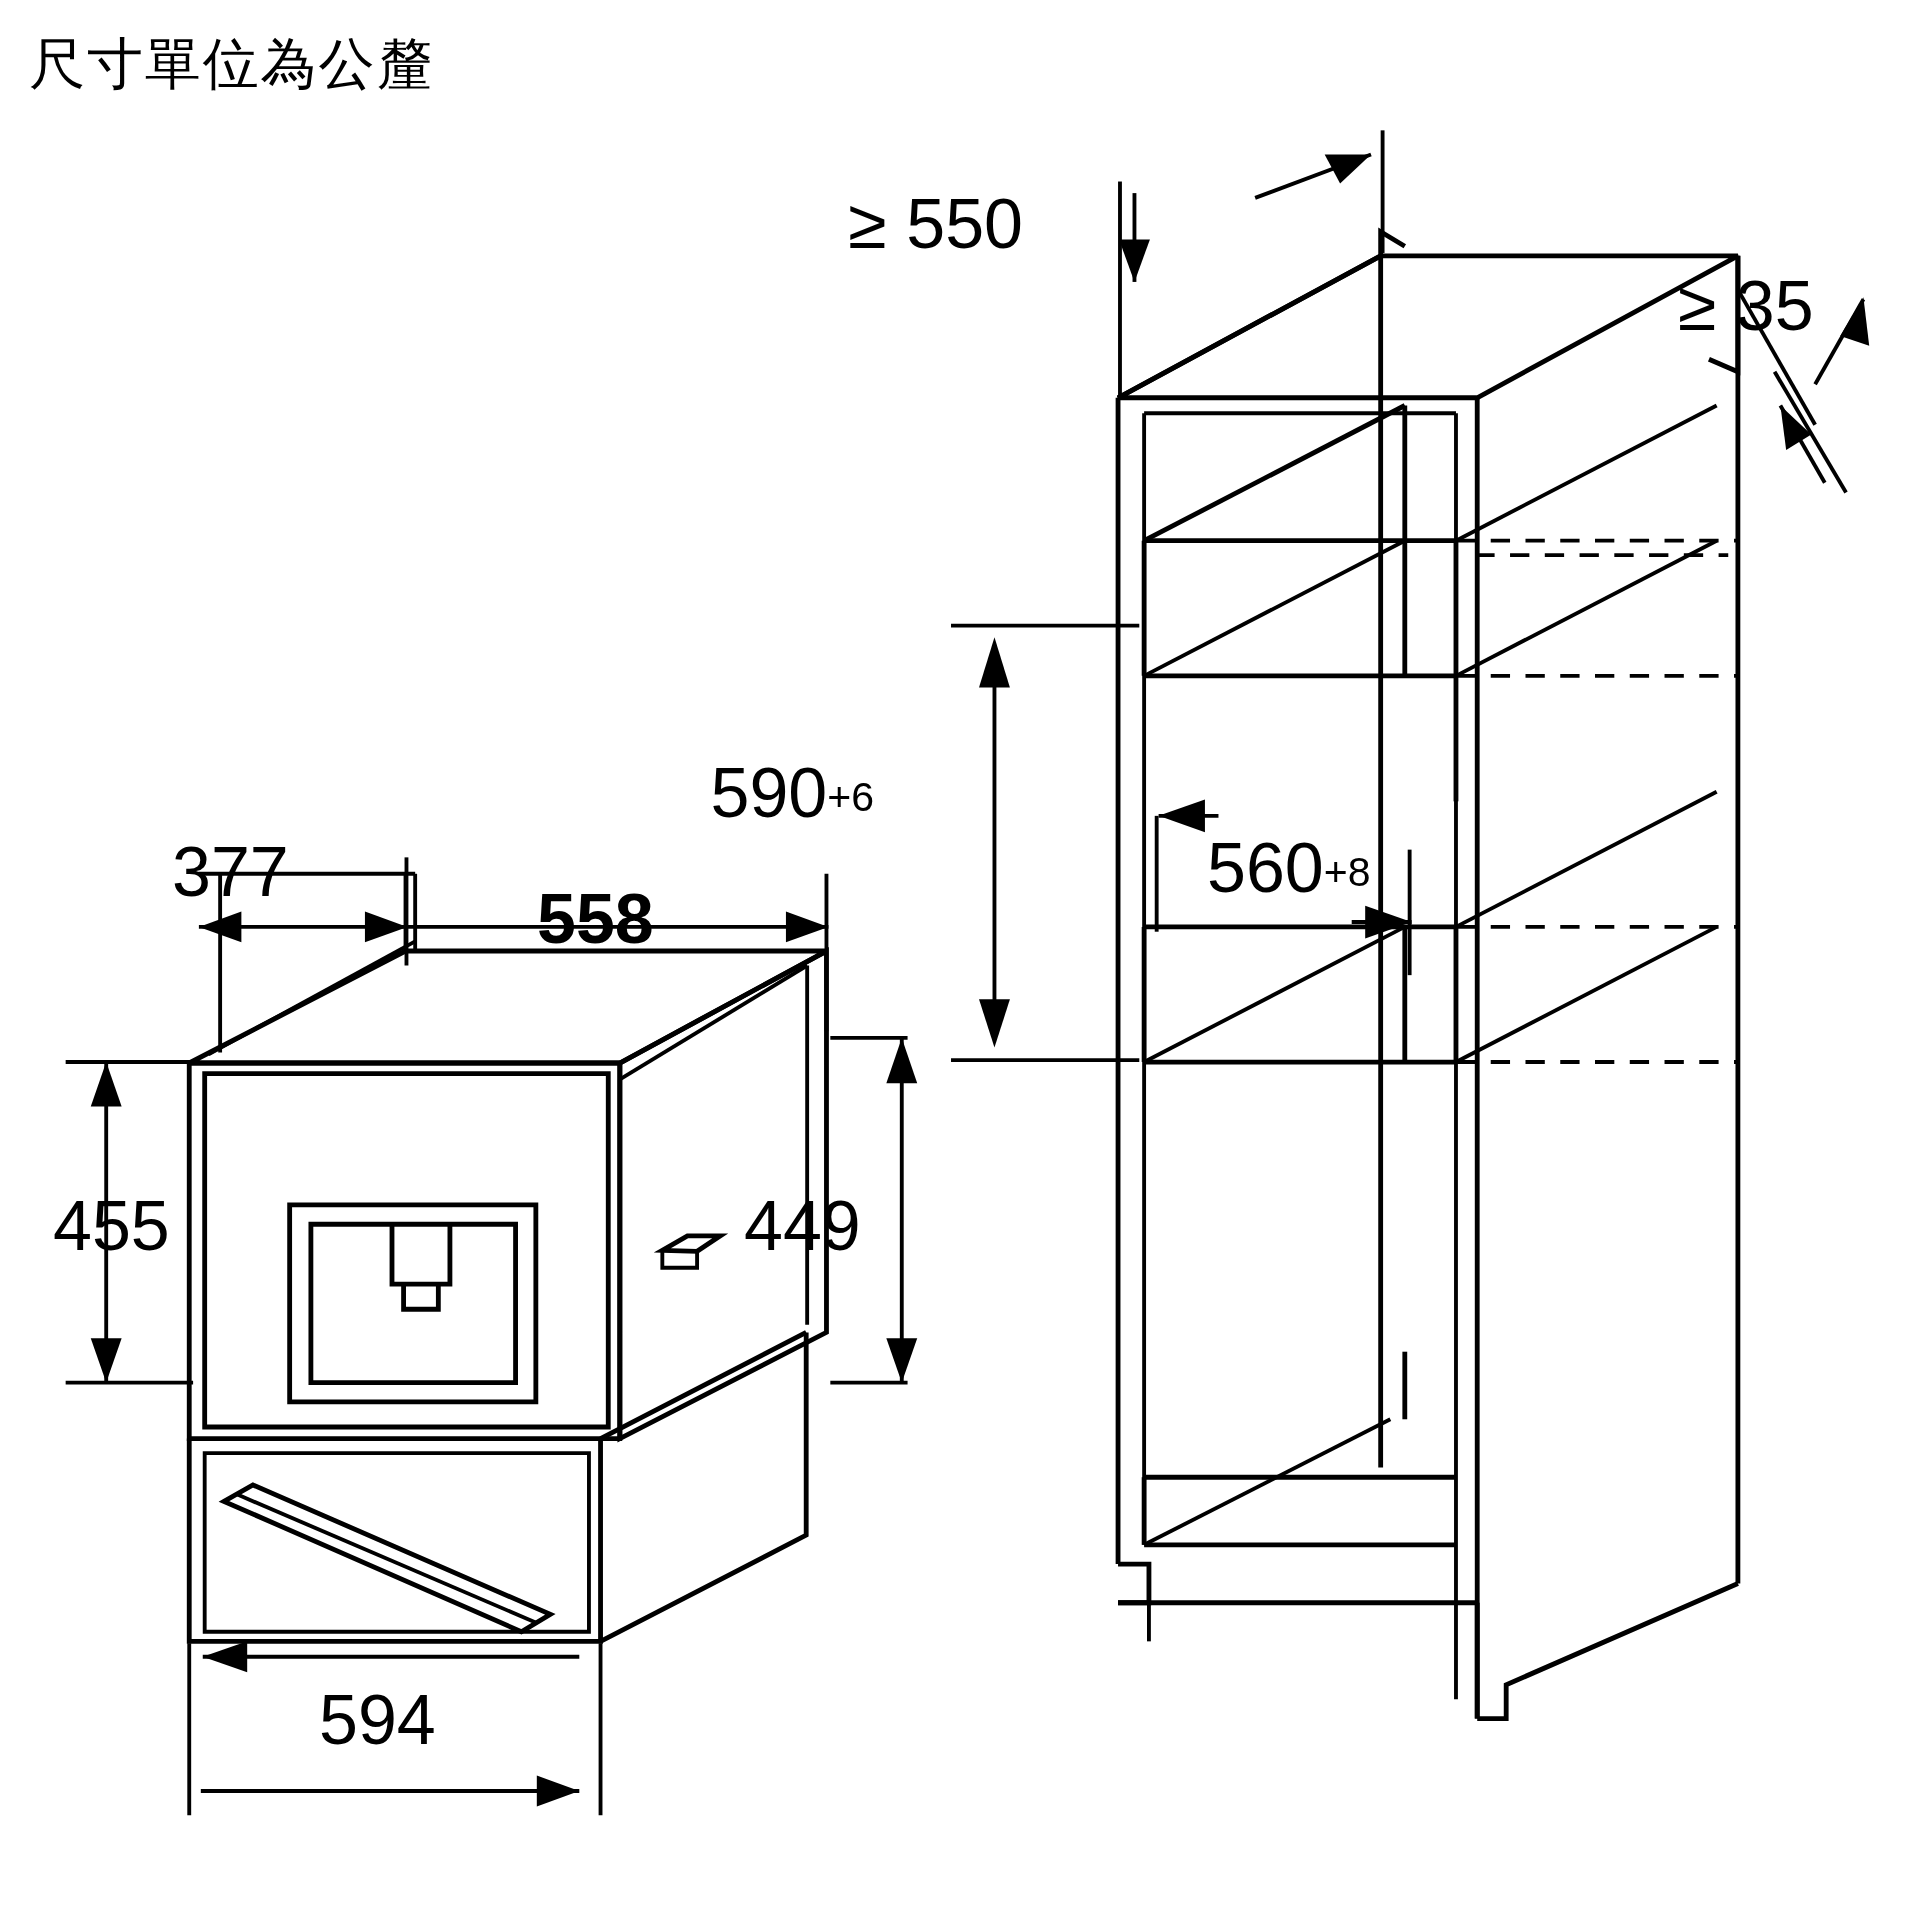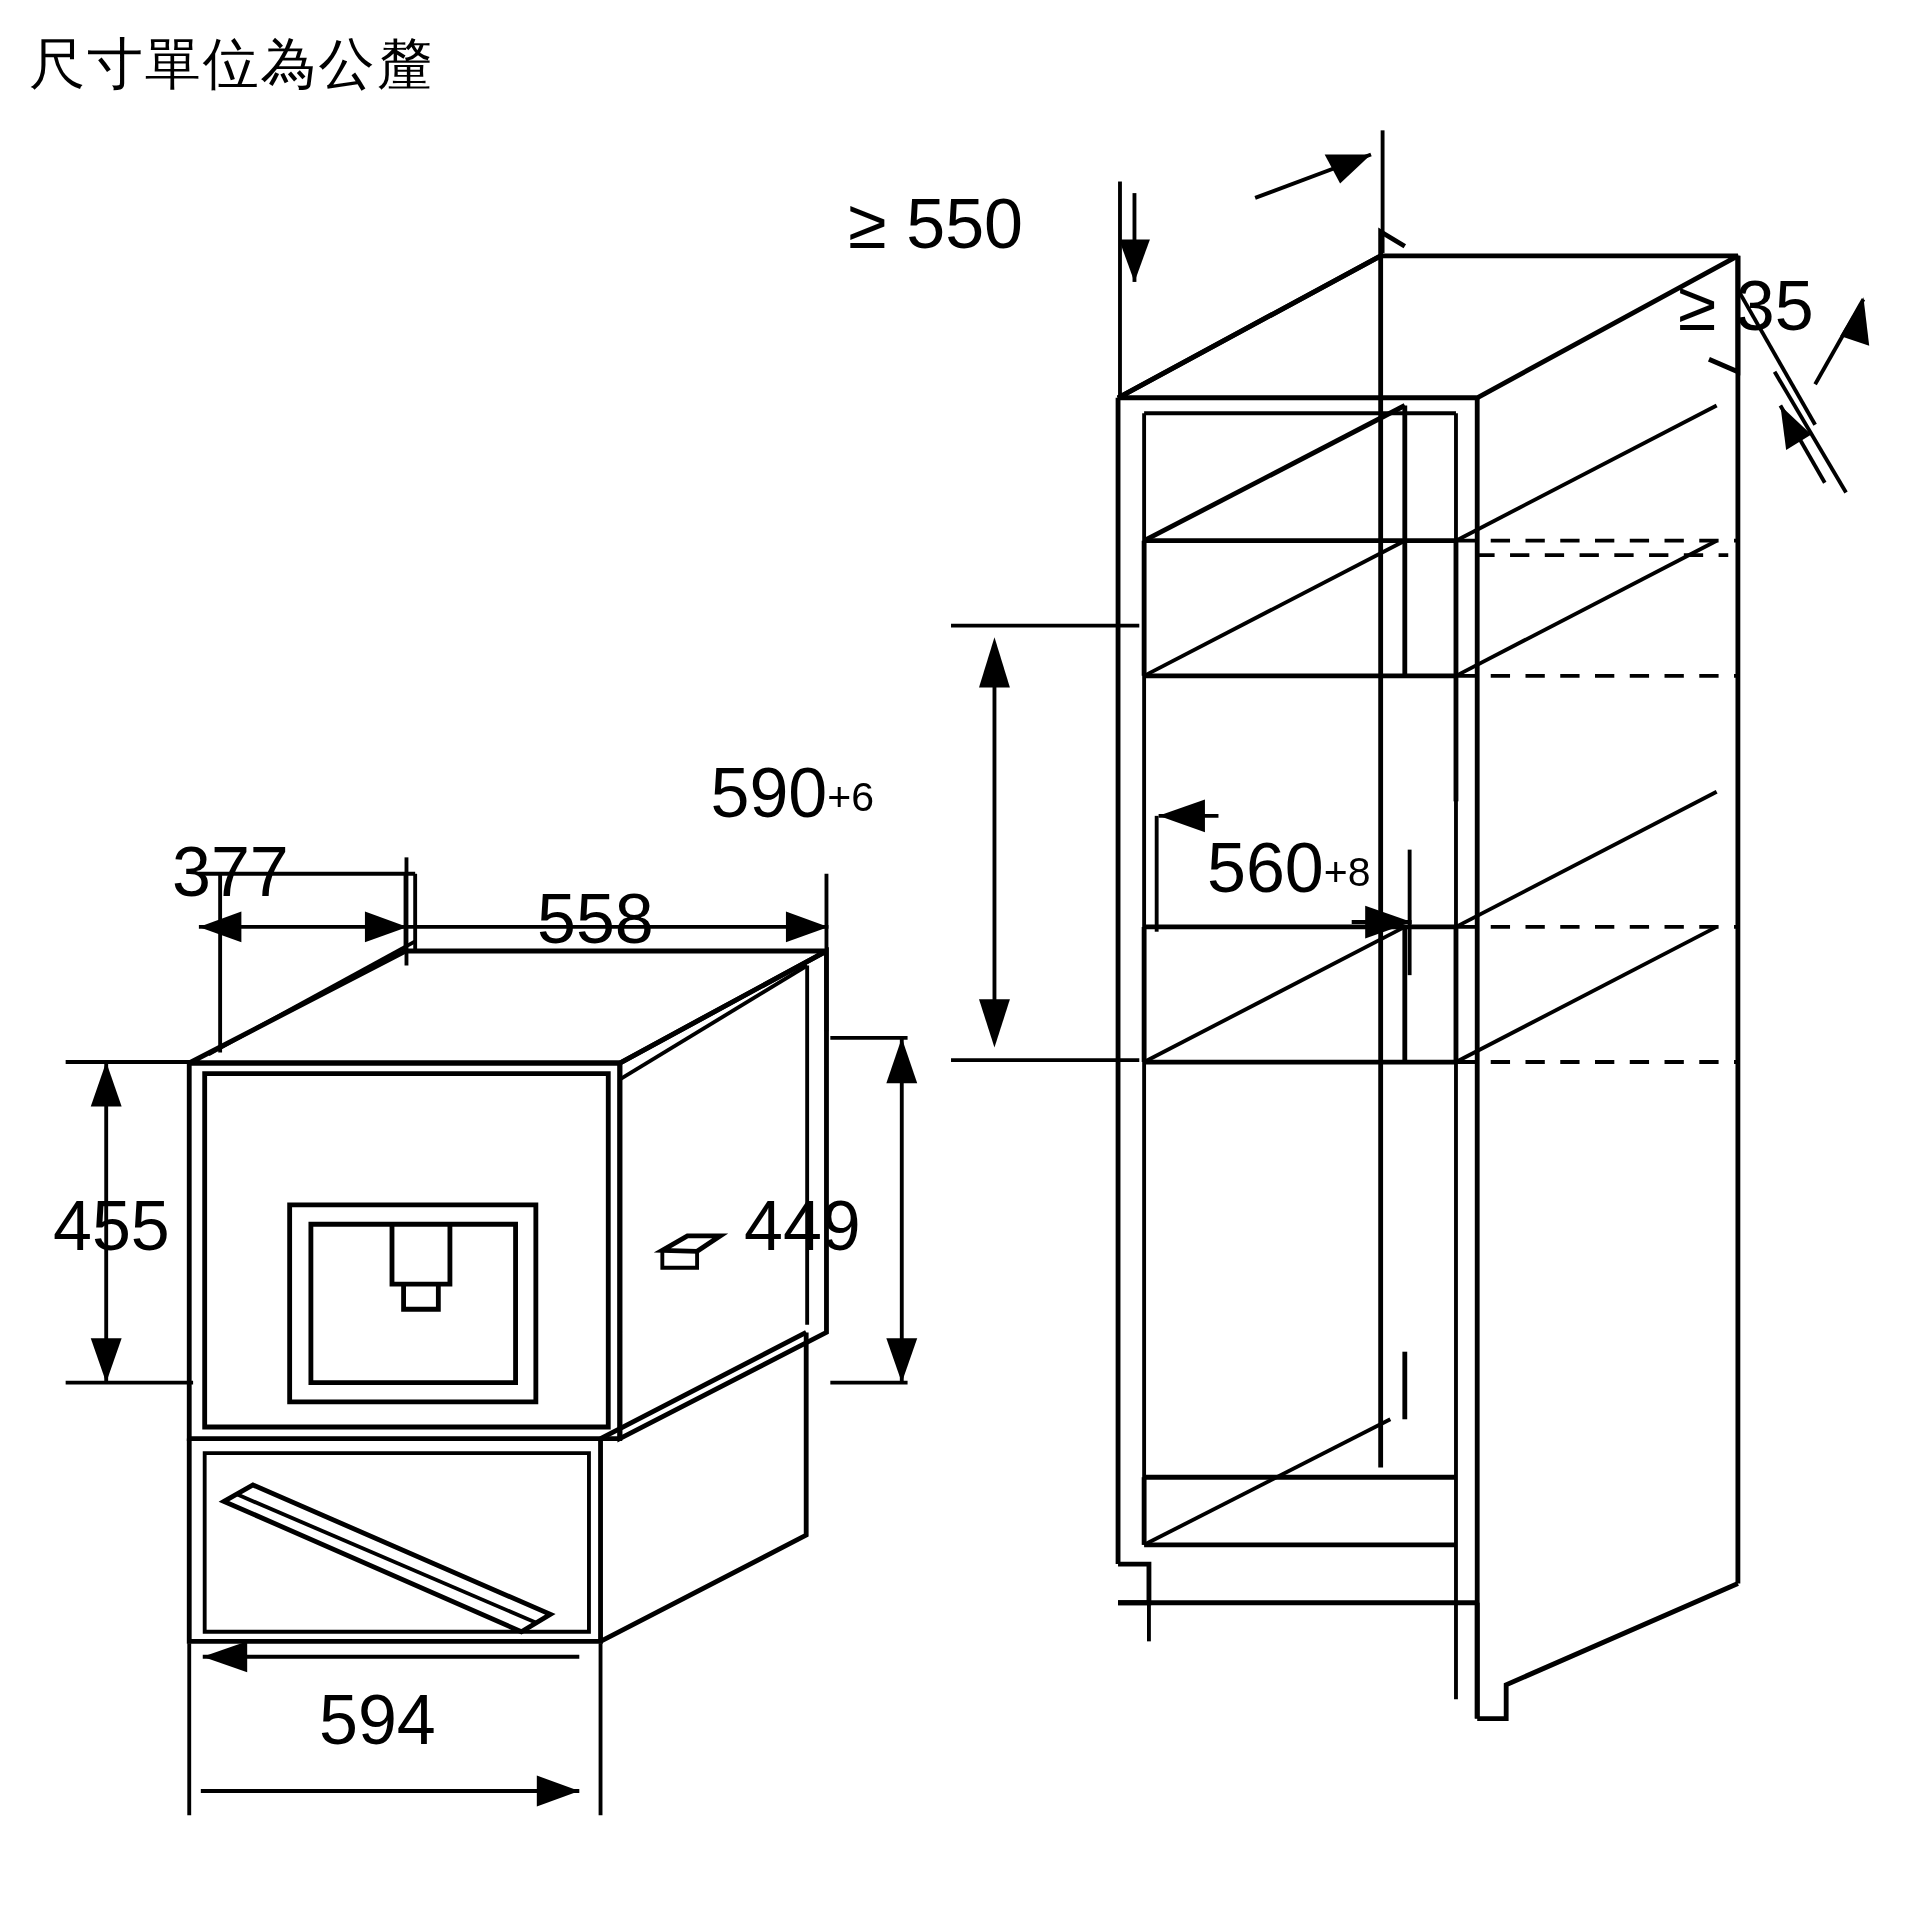--- a/index.html
+++ b/index.html
@@ -240,21 +240,21 @@
         <polygon points="1200,845 1248,828 1248,862" fill="#000"></polygon>
         <path class="dim" d="M 1400,955 L 1462,955"></path>
         <polygon points="1462,955 1414,938 1414,972" fill="#000"></polygon>
       </g>
 
     </g>
   </svg>
 
   <div style="position:absolute;left:0;top:0;width:1931px;height:1931px;">
     <div style="position:absolute;left:172px;top:832px;font-size:70px;">377</div>
-    <div style="position:absolute;left:537px;top:879px;font-size:70px;">558</div>
+    <div style="position:absolute;left:537px;top:879px;font-size:70px;font-weight:bold;">558</div>
     <div style="position:absolute;left:46px;top:1186px;font-size:70px;margin-left:7px;">455</div>
     <div style="position:absolute;left:744px;top:1186px;font-size:70px;">449</div>
     <div style="position:absolute;left:307px;top:1680px;font-size:70px;margin-left:12px;">594</div>
 
     <div style="position:absolute;left:1023px;top:184px;font-size:70px;transform:translateX(-100%);white-space:nowrap;">≥ 550</div>
     <div style="position:absolute;left:1678px;top:266px;font-size:70px;white-space:nowrap;">≥ 35</div>
 
     <div style="position:absolute;left:874px;top:753px;white-space:nowrap;transform:translateX(-100%);">
       <span style="font-size:70px;">590</span><span style="font-size:41px;vertical-align:super;">+6</span>
     </div>

